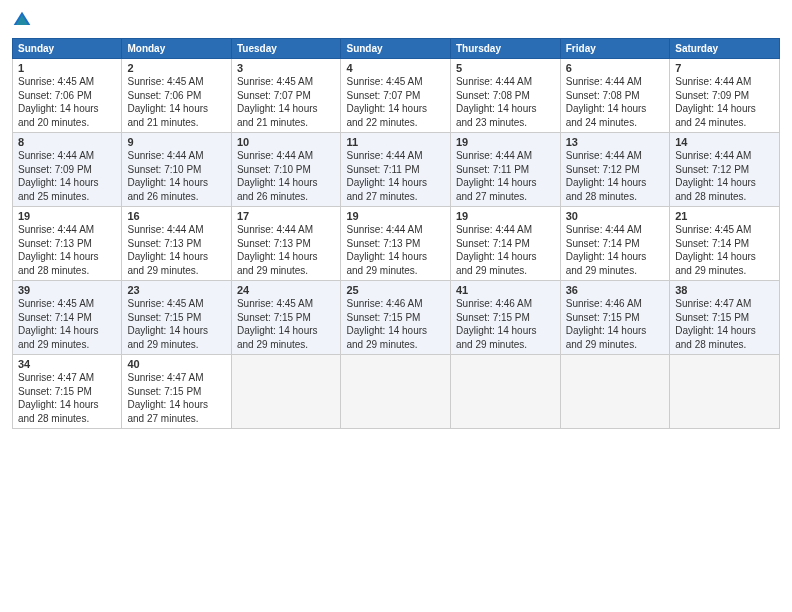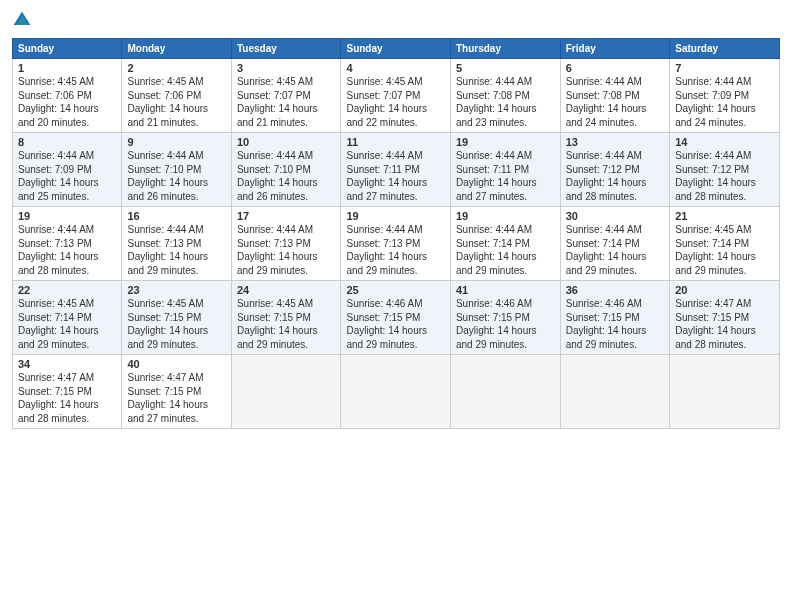--- a/index.html
+++ b/index.html
@@ -225,21 +225,21 @@
         <span class="day-num">30</span>
         <span class="day-info">Sunrise: 4:44 AM<br>Sunset: 7:14 PM<br>Daylight: 14 hours and 29 minutes.</span>
       </td>
           <td>
         <span class="day-num">21</span>
         <span class="day-info">Sunrise: 4:45 AM<br>Sunset: 7:14 PM<br>Daylight: 14 hours and 29 minutes.</span>
       </td>
         </tr>
         <tr>
           <td>
-        <span class="day-num">22</span>
+        <span class="day-num">39</span>
         <span class="day-info">Sunrise: 4:45 AM<br>Sunset: 7:14 PM<br>Daylight: 14 hours and 29 minutes.</span>
       </td>
           <td>
         <span class="day-num">23</span>
         <span class="day-info">Sunrise: 4:45 AM<br>Sunset: 7:15 PM<br>Daylight: 14 hours and 29 minutes.</span>
       </td>
           <td>
         <span class="day-num">24</span>
         <span class="day-info">Sunrise: 4:45 AM<br>Sunset: 7:15 PM<br>Daylight: 14 hours and 29 minutes.</span>
       </td>
@@ -249,21 +249,21 @@
       </td>
           <td>
         <span class="day-num">41</span>
         <span class="day-info">Sunrise: 4:46 AM<br>Sunset: 7:15 PM<br>Daylight: 14 hours and 29 minutes.</span>
       </td>
           <td>
         <span class="day-num">36</span>
         <span class="day-info">Sunrise: 4:46 AM<br>Sunset: 7:15 PM<br>Daylight: 14 hours and 29 minutes.</span>
       </td>
           <td>
-        <span class="day-num">20</span>
+        <span class="day-num">38</span>
         <span class="day-info">Sunrise: 4:47 AM<br>Sunset: 7:15 PM<br>Daylight: 14 hours and 28 minutes.</span>
       </td>
         </tr>
         <tr>
           <td>
         <span class="day-num">34</span>
         <span class="day-info">Sunrise: 4:47 AM<br>Sunset: 7:15 PM<br>Daylight: 14 hours and 28 minutes.</span>
       </td>
           <td>
         <span class="day-num">40</span>

